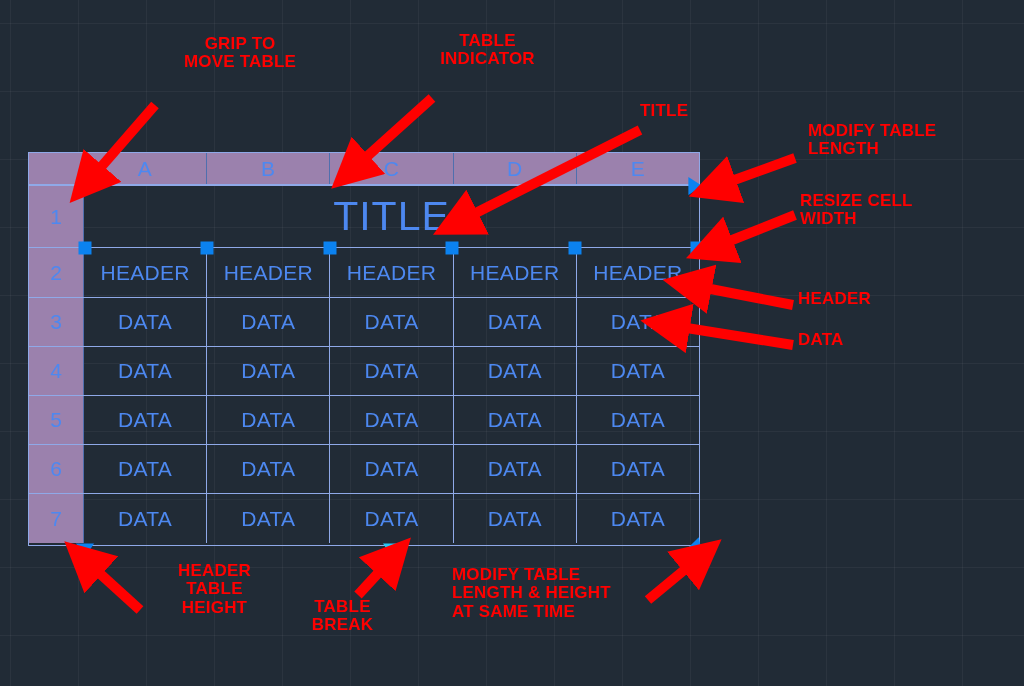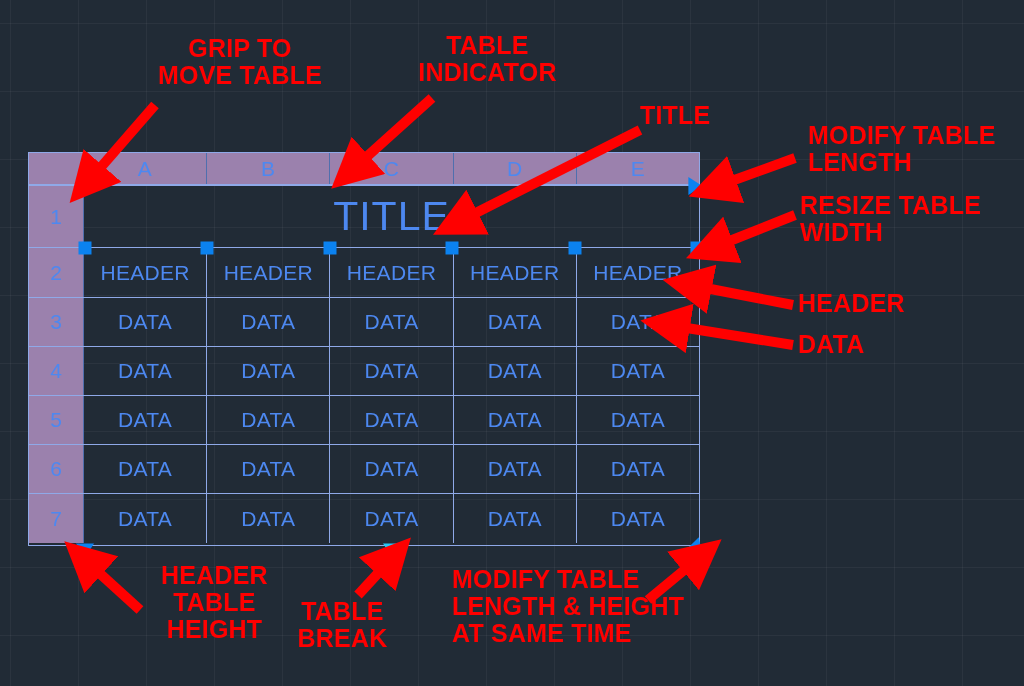--- a/index.html
+++ b/index.html
@@ -138,21 +138,21 @@
     border-right:10px solid transparent;
     border-top:15px solid #0b82f0;
     transform:translate(-50%,-20%) rotate(-45deg);
   }
 
   
   .anno{
     position:absolute;
     color:#ff0000;
     font-weight:bold;
-    font-size:25px;
+    font-size:17px;
     line-height:1.08;
     letter-spacing:0.2px;
     white-space:pre-line;
     font-family:"Liberation Sans", sans-serif;
   }
   .anno.c{text-align:center;}
   .anno.l{text-align:left;}
 
   svg.arrows{
     position:absolute;left:0;top:0;
@@ -287,21 +287,21 @@
 MOVE TABLE</div>
 
   <div class="anno c" style="left:400px;top:32px;width:175px;">TABLE
 INDICATOR</div>
 
   <div class="anno l" style="left:640px;top:102px;width:130px;">TITLE</div>
 
   <div class="anno l" style="left:808px;top:122px;width:215px;">MODIFY TABLE
 LENGTH</div>
 
-  <div class="anno l" style="left:800px;top:192px;width:205px;">RESIZE TABLE
+  <div class="anno l" style="left:800px;top:192px;width:205px;">RESIZE CELL
 WIDTH</div>
 
   <div class="anno l" style="left:798px;top:290px;width:200px;">HEADER</div>
 
   <div class="anno l" style="left:798px;top:331px;width:200px;">DATA</div>
 
   <div class="anno c" style="left:132px;top:562px;width:165px;">HEADER
 TABLE
 HEIGHT</div>
 

